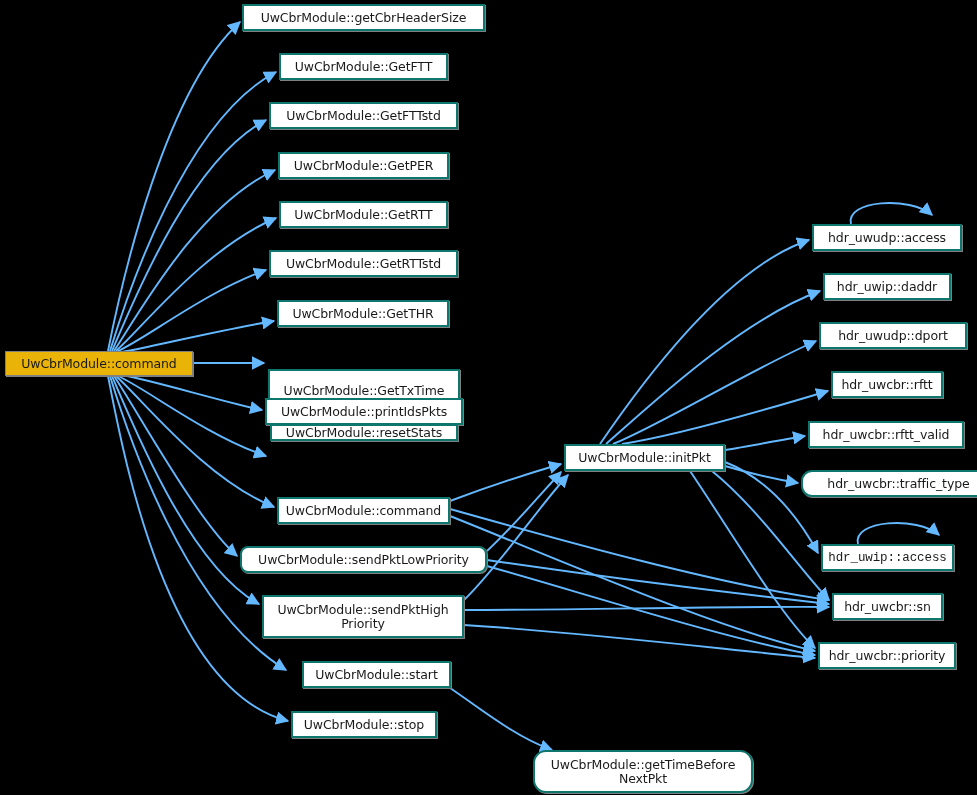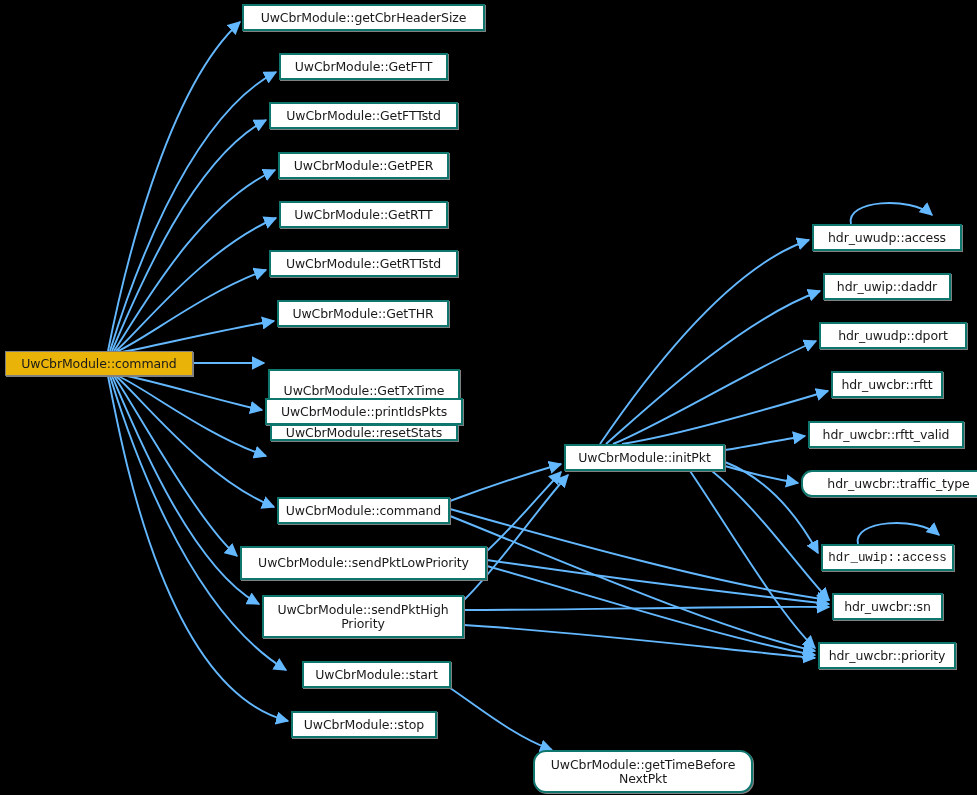--- a/index.html
+++ b/index.html
@@ -67,21 +67,21 @@
       <div class="node" style="left: 279px; top: 53px; width: 169px; height: 27px;">UwCbrModule::GetFTT</div>
       <div class="node" style="left: 269px; top: 102px; width: 189px; height: 27px;">UwCbrModule::GetFTTstd</div>
       <div class="node" style="left: 278px; top: 152px; width: 171px; height: 27px;">UwCbrModule::GetPER</div>
       <div class="node" style="left: 279px; top: 201px; width: 169px; height: 27px;">UwCbrModule::GetRTT</div>
       <div class="node" style="left: 269px; top: 250px; width: 189px; height: 27px;">UwCbrModule::GetRTTstd</div>
       <div class="node" style="left: 277px; top: 300px; width: 172px; height: 27px;">UwCbrModule::GetTHR</div>
       <div class="node" style="left: 268px; top: 349px; width: 192px; height: 43px; margin-top: 20px;">UwCbrModule::GetTxTime</div>
       <div class="node" style="left: 265px; top: 398px; width: 198px; height: 27px;">UwCbrModule::printIdsPkts</div>
       <div class="node" style="left: 270px; top: 424px; width: 188px; height: 17px;">UwCbrModule::resetStats</div>
       <div class="node" style="left: 277px; top: 497px; width: 173px; height: 27px;">UwCbrModule::command</div>
-      <div class="node" style="left: 240px; top: 546px; width: 247px; height: 34px;">UwCbrModule::sendPktLowPriority</div>
+      <div class="node" style="left: 240px; top: 546px; width: 247px; height: 27px; border-radius: 8px;">UwCbrModule::sendPktLowPriority</div>
       <div class="node" style="left: 262px; top: 595px; width: 202px; height: 43px;">UwCbrModule::sendPktHigh
 Priority</div>
       <div class="node" style="left: 302px; top: 661px; width: 149px; height: 27px;">UwCbrModule::start</div>
       <div class="node" style="left: 291px; top: 711px; width: 146px; height: 27px;">UwCbrModule::stop</div>
       <div class="node" style="left: 564px; top: 444px; width: 161px; height: 27px;">UwCbrModule::initPkt</div>
       <div class="node" style="left: 533px; top: 750px; width: 220px; height: 43px; border-radius: 13px;">UwCbrModule::getTimeBefore
 NextPkt</div>
       <div class="node" style="left: 812px; top: 224px; width: 150px; height: 27px;">hdr_uwudp::access</div>
       <div class="node" style="left: 823px; top: 273px; width: 128px; height: 27px;">hdr_uwip::daddr</div>
       <div class="node" style="left: 819px; top: 322px; width: 148px; height: 27px;">hdr_uwudp::dport</div>

